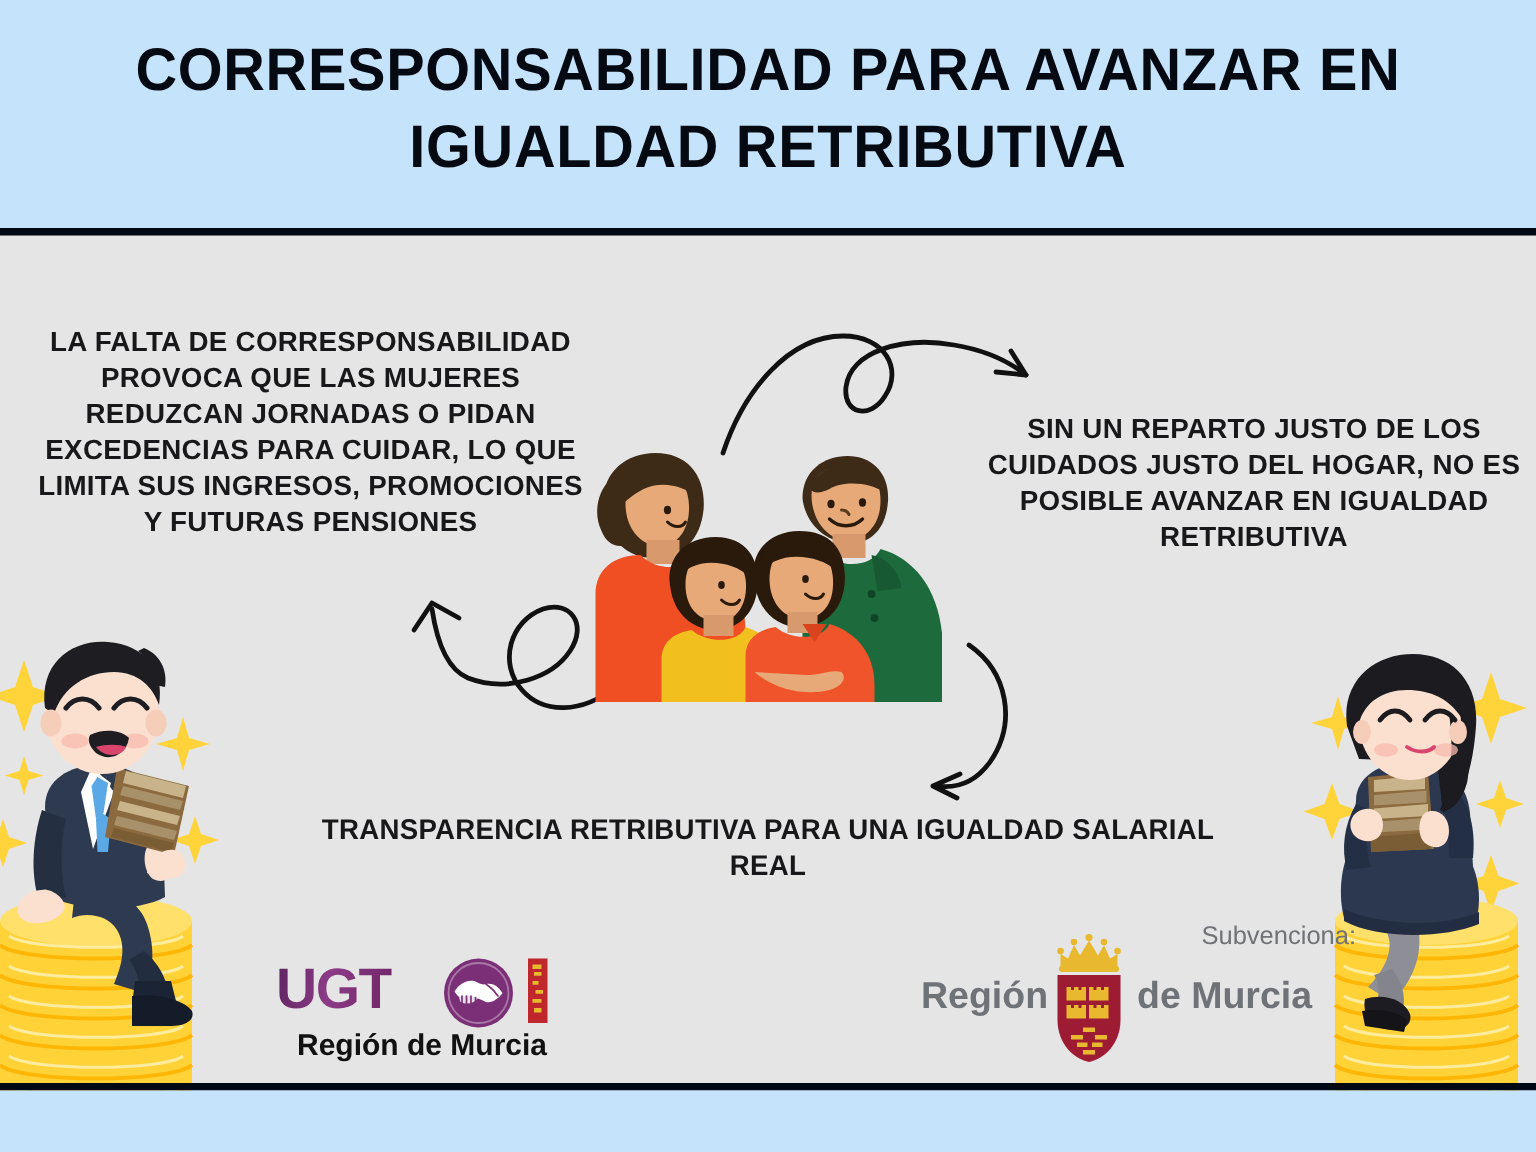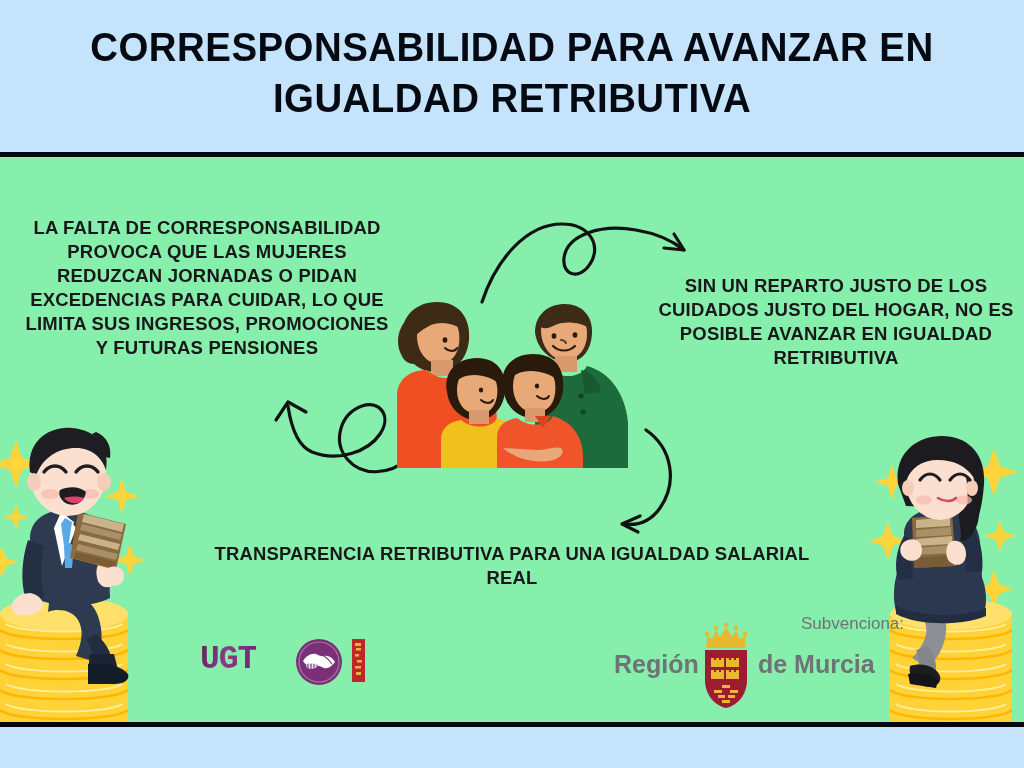--- a/index.html
+++ b/index.html
@@ -5,21 +5,21 @@
 <style>
   html, body {
     margin: 0;
     padding: 0;
     background: #ffffff;
   }
   .poster {
     position: relative;
     width: 1024px;
     height: 768px;
-    background: #86efac;
+    background: #e5e5e5;
     overflow: hidden;
     font-family: "Liberation Sans", sans-serif;
   }
 
   
   .header-band {
     position: absolute;
     left: 0; top: 0;
     width: 1024px;
     height: 152px;
@@ -104,24 +104,24 @@
   
   .ugt-logo {
     position: absolute;
     left: 184px;
     top: 636px;
     width: 208px;
     height: 84px;
   }
   .ugt-word {
     position: absolute;
-    left: 16px; top: 0;
-    font-family: Liberation Mono, monospace;
+    left: 0; top: 0;
+    font-family: Liberation Sans, sans-serif;
     font-weight: bold;
-    font-size: 33px;
+    font-size: 38px;
     line-height: 48px;
     letter-spacing: -1px;
     color: #702a6e;
     background: linear-gradient(100deg, #5c2360 0%, #8c3b86 45%, #6d2566 100%);
     -webkit-background-clip: text;
     background-clip: text;
     -webkit-text-fill-color: transparent;
   }
   .ugt-sub {
     position: absolute;
@@ -484,20 +484,21 @@
         <g fill="#e8b92e">
           <rect x="3" y="4" width="6" height="3"></rect>
           <rect x="4" y="9" width="5" height="2.5"></rect>
           <rect x="3" y="15" width="4" height="2.5"></rect>
           <rect x="5" y="21" width="5" height="2.5"></rect>
           <rect x="3" y="27" width="6" height="2.5"></rect>
           <rect x="4" y="33" width="5" height="3"></rect>
         </g>
       </svg>
     </div>
+    <div class="ugt-sub">Región de Murcia</div>
   </div>
 
   <div class="murcia-logo">
     <div class="murcia-subv">Subvenciona:</div>
     <div class="murcia-region">Región</div>
     <div class="murcia-shield">
       <svg width="52" height="90" viewBox="0 0 52 90">
 
         <g fill="#e8b92e">
           <path d="M7 26 L 7 18 L 12 21 L 16 12 L 20 19 L 26 9 L 32 19 L 36 12 L 40 21 L 45 18 L 45 26 Z"></path>

